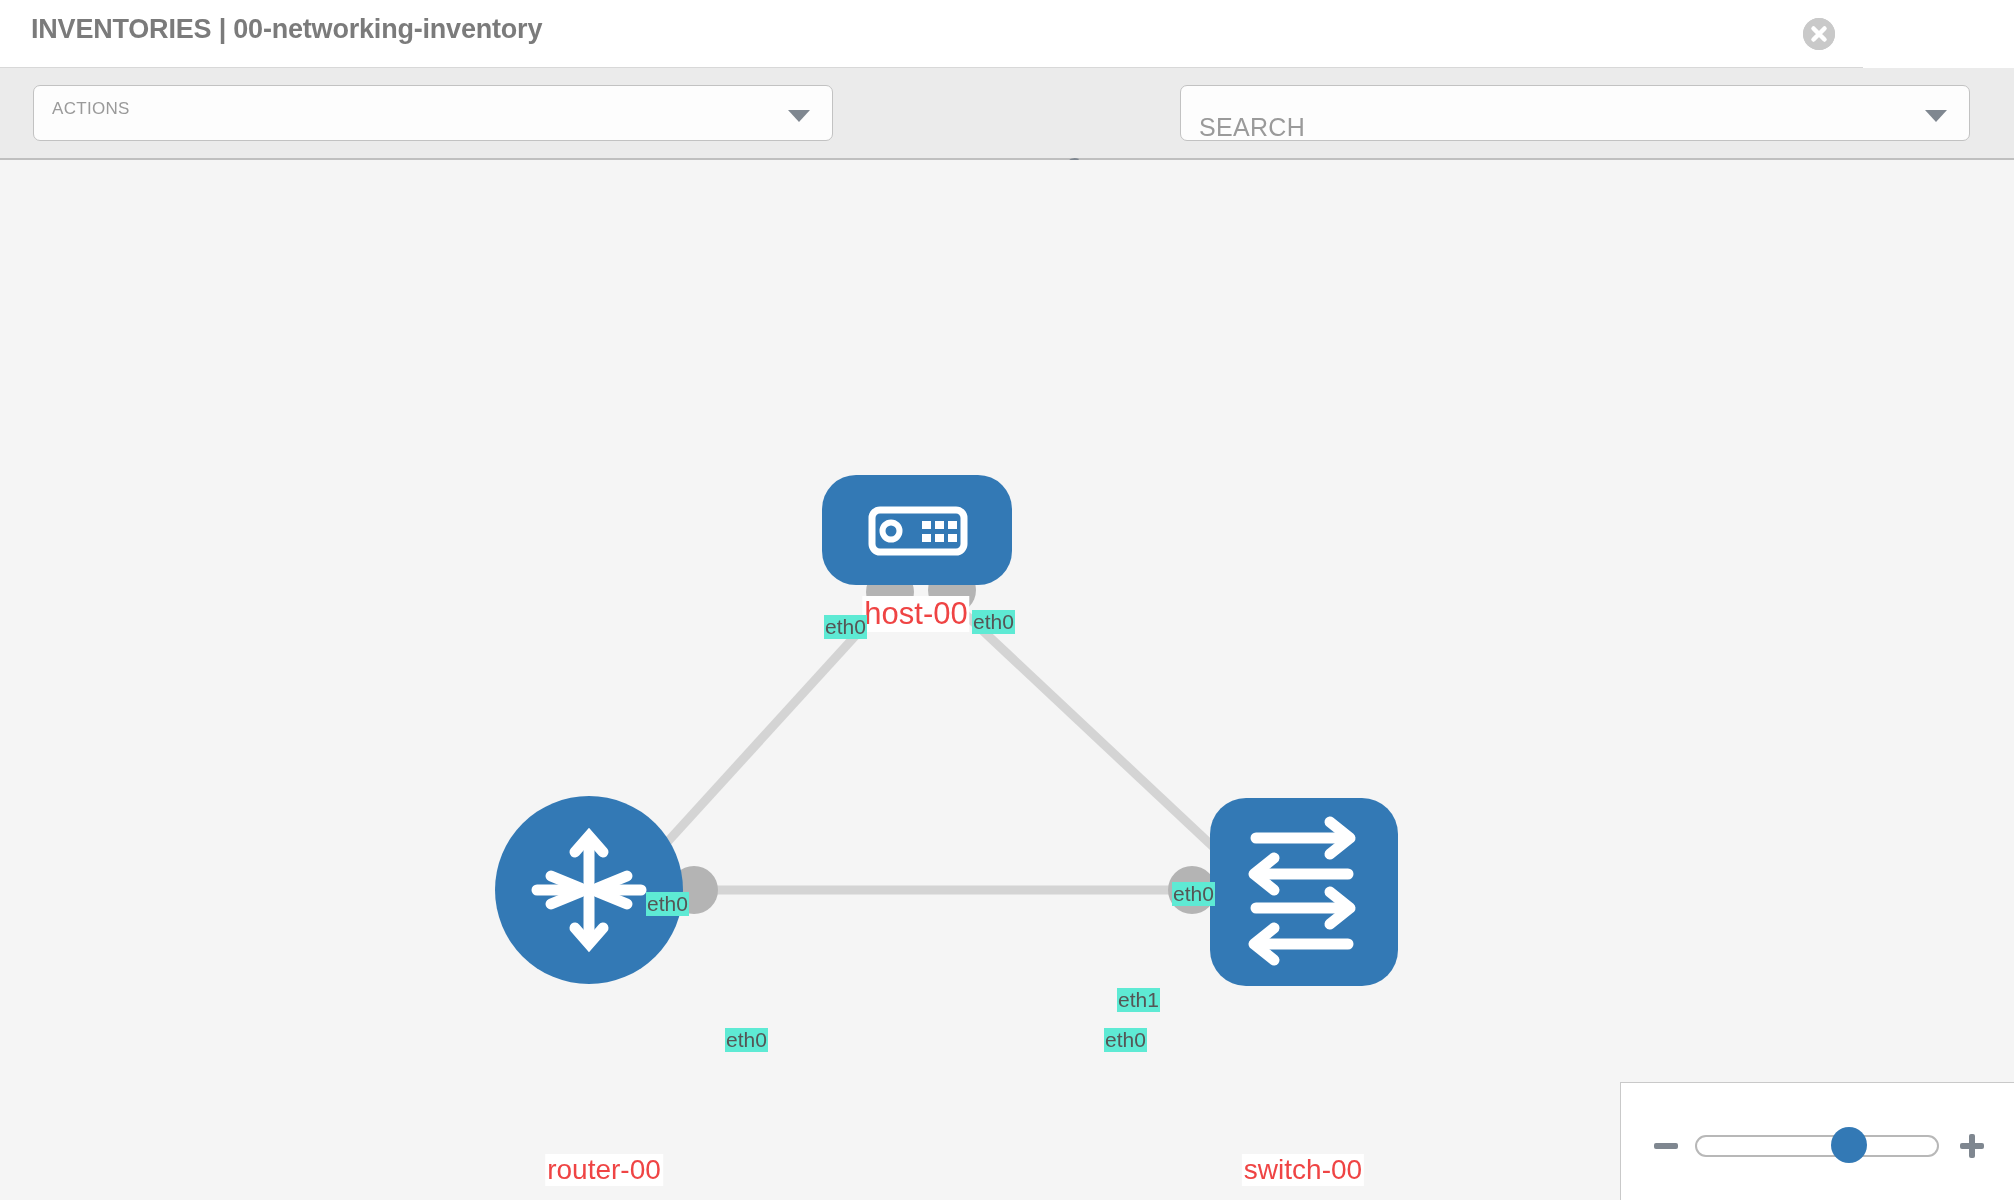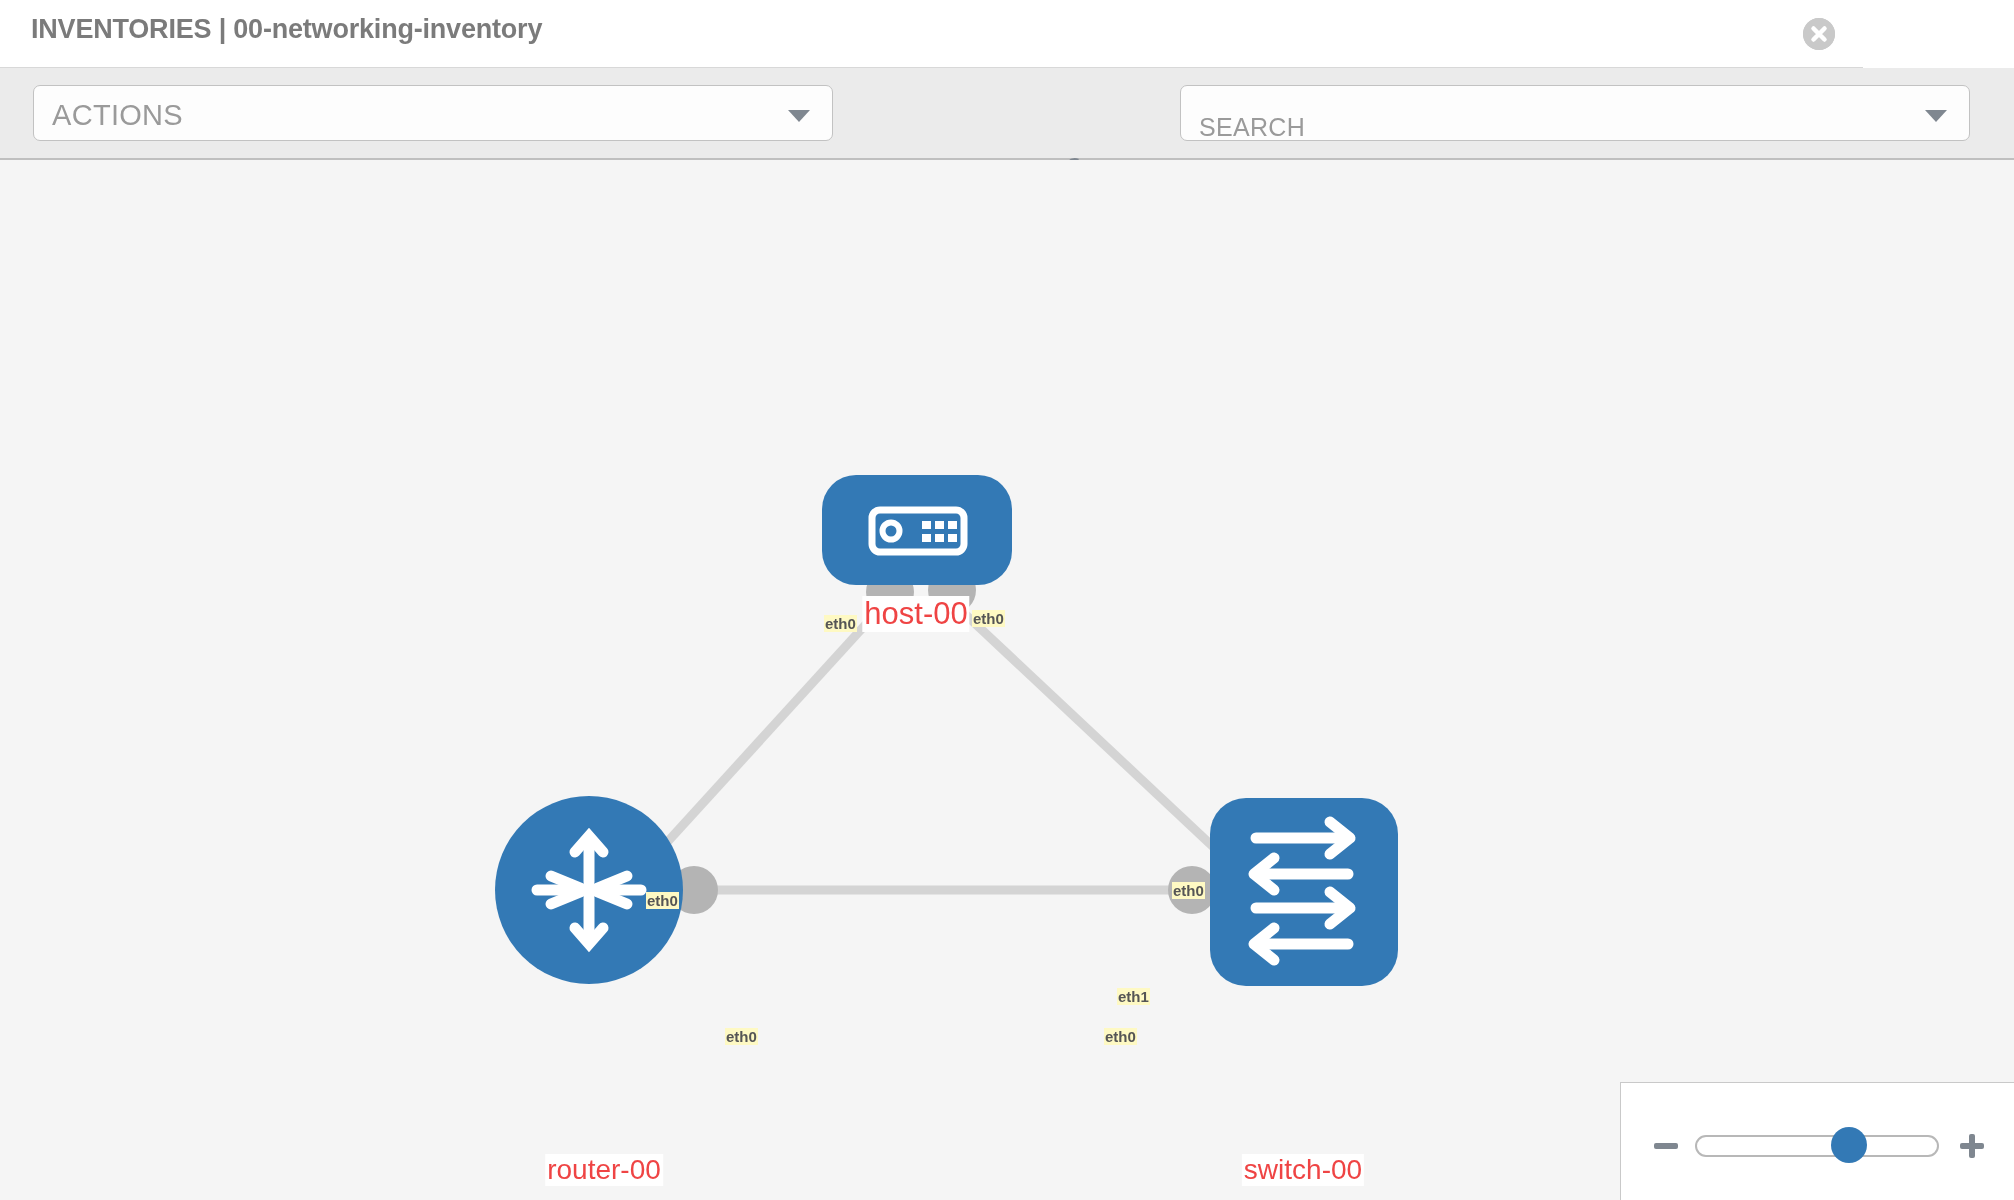--- a/index.html
+++ b/index.html
@@ -69,21 +69,21 @@
     height: 56px;
     background: #fdfdfd;
     border: 1px solid #c2c2c2;
     border-radius: 7px;
     box-sizing: border-box;
   }
   .actions-label {
     position: absolute;
     left: 18px;
     top: 13px;
-    font-size: 29px;
+    font-size: 17px;
     color: #9a9a9a;
     letter-spacing: 0.3px;
   }
   .caret {
     position: absolute;
     right: 22px;
     top: 24px;
     width: 0; height: 0;
     border-left: 11px solid transparent;
     border-right: 11px solid transparent;
@@ -138,26 +138,25 @@
     position: absolute;
     font-size: 28px;
     color: #ef4444;
     background: #ffffff;
     white-space: nowrap;
     transform: translateX(-50%);
     padding: 0 2px;
   }
   .edge-label {
     position: absolute;
-    font-size: 15px;
+    font-size: 21px;
     color: #555555;
-    background: #fef9c3;
+    background: #5eead4;
     white-space: nowrap;
     padding: 0 1px;
-    font-weight: bold;
   }
 
   
   .zoom-panel {
     position: absolute;
     left: 1620px;
     top: 1082px;
     width: 394px;
     height: 118px;
     background: #ffffff;

